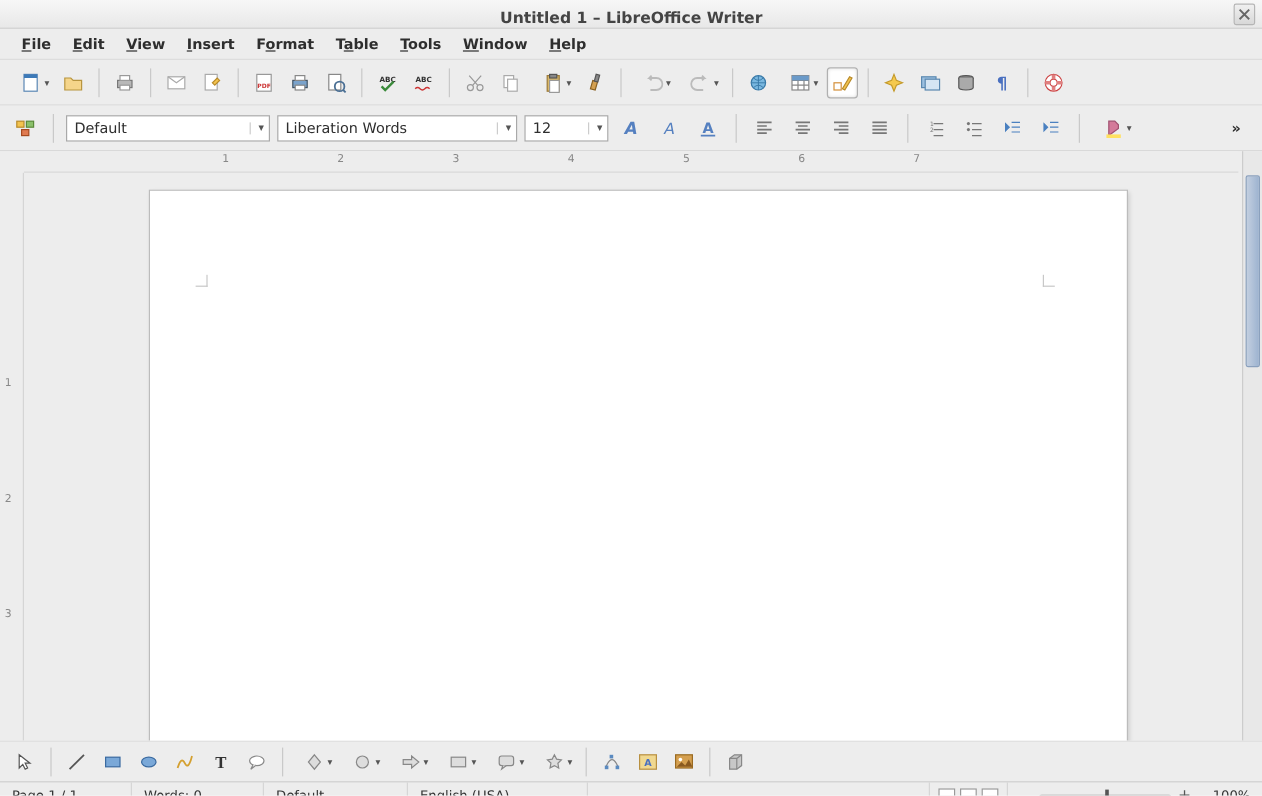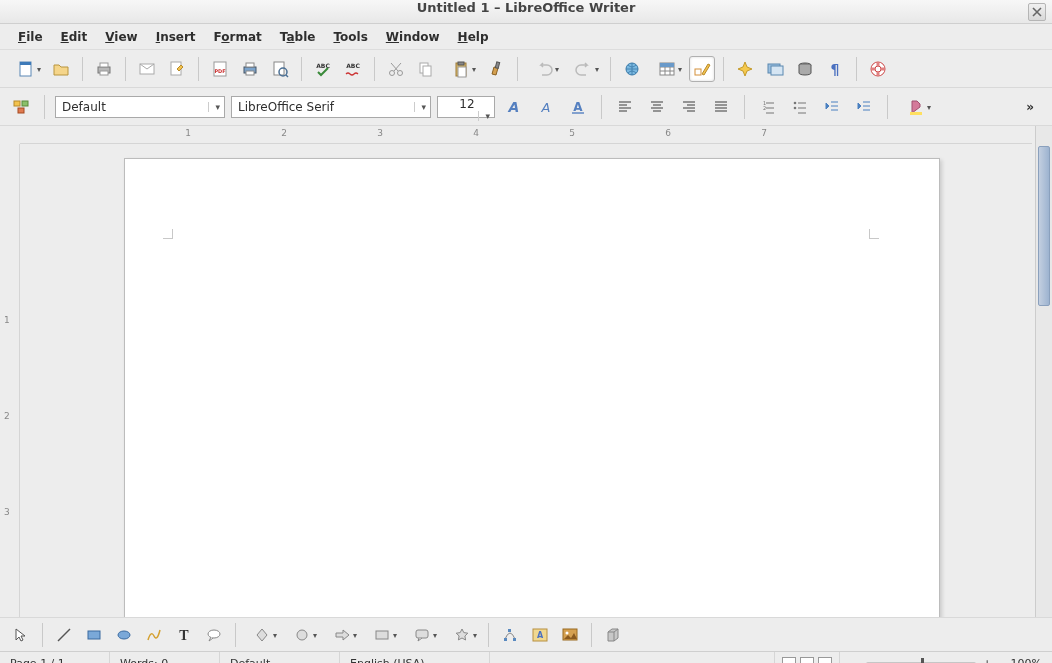--- a/index.html
+++ b/index.html
@@ -1,34 +1,34 @@
 <!DOCTYPE html>
 <html><head>
 <meta charset="utf-8">
 <style>
 * { box-sizing: border-box; margin: 0; padding: 0; }
 body { font-family: "DejaVu Sans", "Liberation Sans", Arial, sans-serif; font-size: 12px; background: #ededed; width: 1052px; height: 663px; overflow: hidden; color: #2e2e2e; }
-.titlebar { height: 24px; background: linear-gradient(#f7f7f7, #e8e8e8); border-bottom: 1px solid #cfcfcf; display: flex; align-items: flex-start; justify-content: center; position: relative; }
+.titlebar { height: 24px; background: linear-gradient(#f7f7f7, #e8e8e8); border-bottom: 1px solid #cfcfcf; display: flex; align-items: flex-end; justify-content: center; position: relative; }
 .titlebar .title { font-weight: bold; color: #444; font-size: 13px; }
 .titlebar .close { position: absolute; right: 6px; top: 3px; width: 18px; height: 18px; background: linear-gradient(#f0f0f0,#d8d8d8); border: 1px solid #b5b5b5; border-radius: 2px; display: flex; align-items: center; justify-content: center; font-size: 12px; color: #555; cursor: pointer; }
 .menubar { height: 26px; background: #ededed; display: flex; align-items: center; padding: 0 10px; gap: 2px; border-bottom: 1px solid #ddd; }
 .menubar span { padding: 4px 8px; cursor: pointer; font-weight: bold; }
 .menubar span u { text-decoration: underline; }
 .toolbar { height: 38px; background: #ededed; border-bottom: 1px solid #d9d9d9; display: flex; align-items: center; padding: 0 8px; gap: 4px; }
 .tb-btn { width: 26px; height: 26px; display: flex; align-items: center; justify-content: center; border: 1px solid transparent; border-radius: 3px; cursor: pointer; position: relative; }
 .tb-btn.active { background: #fff; border-color: #b0b0b0; box-shadow: inset 0 0 3px rgba(0,0,0,.15); }
 .tb-btn.withdrop { width: 36px; }
 .tb-btn .dropcaret { position: absolute; right: 2px; top: 50%; transform: translateY(-50%); font-size: 8px; color: #555; }
 .sep { width: 1px; height: 24px; background: #c9c9c9; margin: 0 4px; }
 .fmtbar { height: 38px; background: #ededed; border-bottom: 1px solid #d9d9d9; display: flex; align-items: center; padding: 0 8px; gap: 6px; }
 .combo { height: 22px; background: #fff; border: 1px solid #a9a9a9; display: flex; align-items: center; padding: 0 4px 0 6px; font-size: 12px; cursor: pointer; }
 .combo .dd { margin-left: auto; font-size: 9px; color: #555; padding-left: 6px; border-left: 1px solid #ccc; }
 .combo.style { width: 170px; }
 .combo.font { width: 200px; }
-.combo.size { width: 58px; flex-direction: column; }
+.combo.size { width: 70px; }
 .overflow { margin-left: auto; font-weight: bold; padding: 4px 10px; cursor: pointer; }
 .workspace { position: relative; height: 491px; background: #ededed; }
 .hruler { position: absolute; top: 0; left: 20px; right: 20px; height: 18px; background: #ededed; border-bottom: 1px solid #d5d5d5; }
 .hruler .num { position: absolute; top: 2px; font-size: 9px; color: #888; transform: translateX(-50%); }
 .vruler { position: absolute; top: 18px; left: 0; width: 20px; bottom: 0; background: #ededed; border-right: 1px solid #d5d5d5; }
 .vruler .num { position: absolute; left: 4px; font-size: 9px; color: #888; transform: translateY(-50%); }
 .vscroll { position: absolute; top: 0; right: 0; width: 17px; bottom: 0; background: #e8e8e8; border-left: 1px solid #ccc; }
 .vscroll .thumb { position: absolute; left: 2px; right: 2px; top: 20px; height: 160px; background: linear-gradient(to right,#c3cfe0,#9db3d0); border: 1px solid #8aa0bd; border-radius: 2px; cursor: pointer; }
 .docarea { position: absolute; top: 18px; left: 20px; right: 17px; bottom: 0; overflow: hidden; background: #ededed; }
 .page { position: absolute; top: 14px; left: 104px; width: 816px; height: 1056px; background: #fff; border: 1px solid #bcbcbc; box-shadow: 2px 2px 4px rgba(0,0,0,.15); }
@@ -239,21 +239,21 @@
         <rect x="10" y="3" width="6" height="5" fill="#8ac06a" stroke="#5a8a3a"></rect>
         <rect x="6" y="10" width="6" height="5" fill="#e07a50" stroke="#a54a20"></rect>
       </svg>
   </div>
   <div class="sep"></div>
   <div class="combo style">
     <span>Default</span>
     <span class="dd">▾</span>
   </div>
   <div class="combo font">
-    <span>LibreOffice Serif</span>
+    <span>Liberation Words</span>
     <span class="dd">▾</span>
   </div>
   <div class="combo size">
     <span>12</span>
     <span class="dd">▾</span>
   </div>
   <div class="tb-btn">
     <svg width="18" height="18">
         <text x="9" y="14" font-size="14" text-anchor="middle" fill="#5580c0" font-weight="bold" font-style="italic">A</text>
       </svg>

